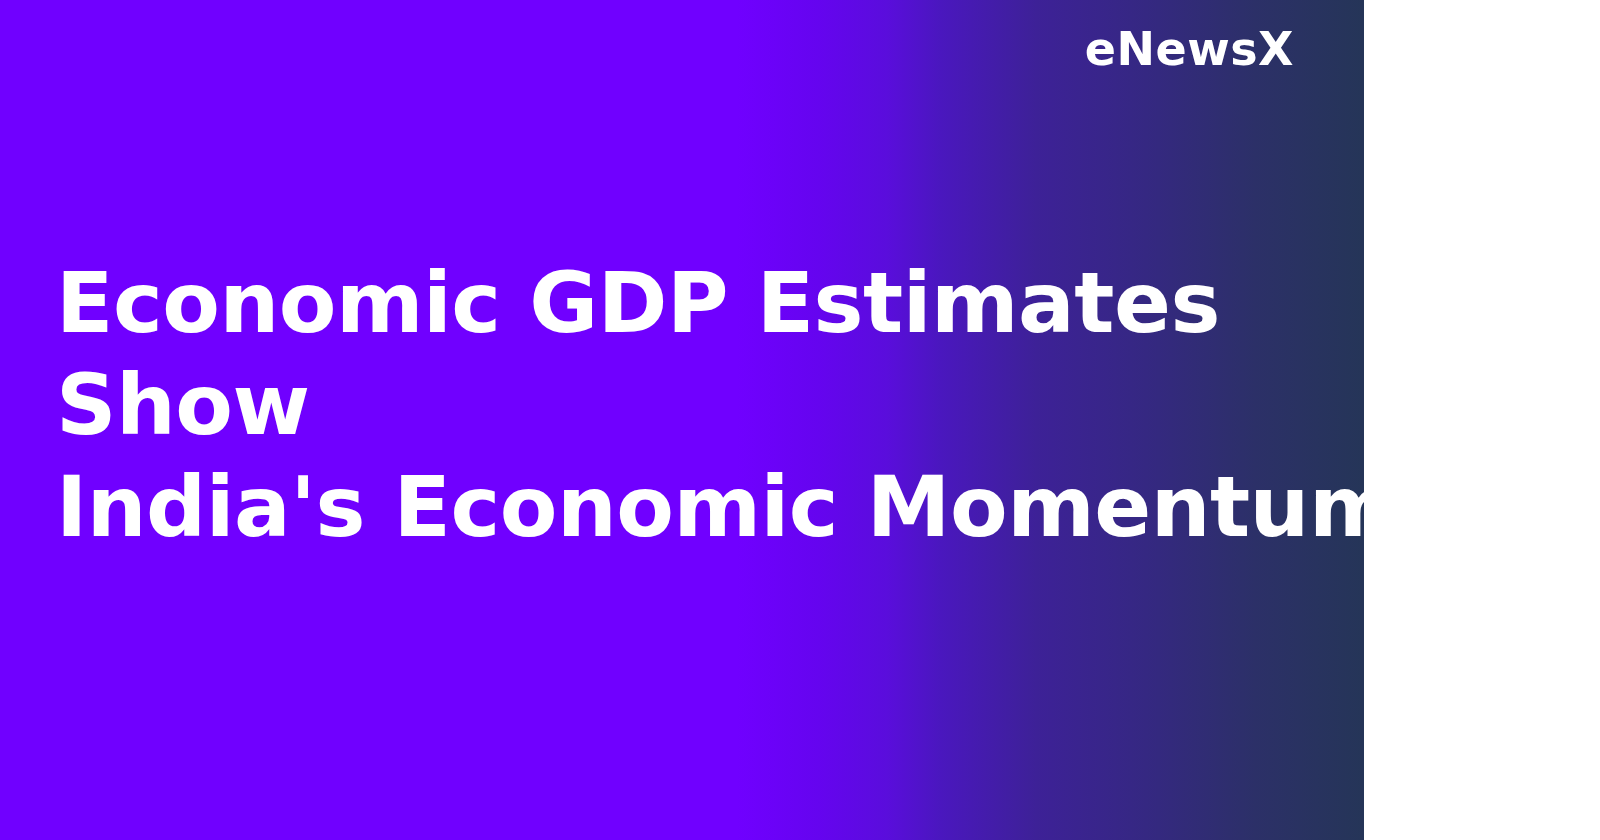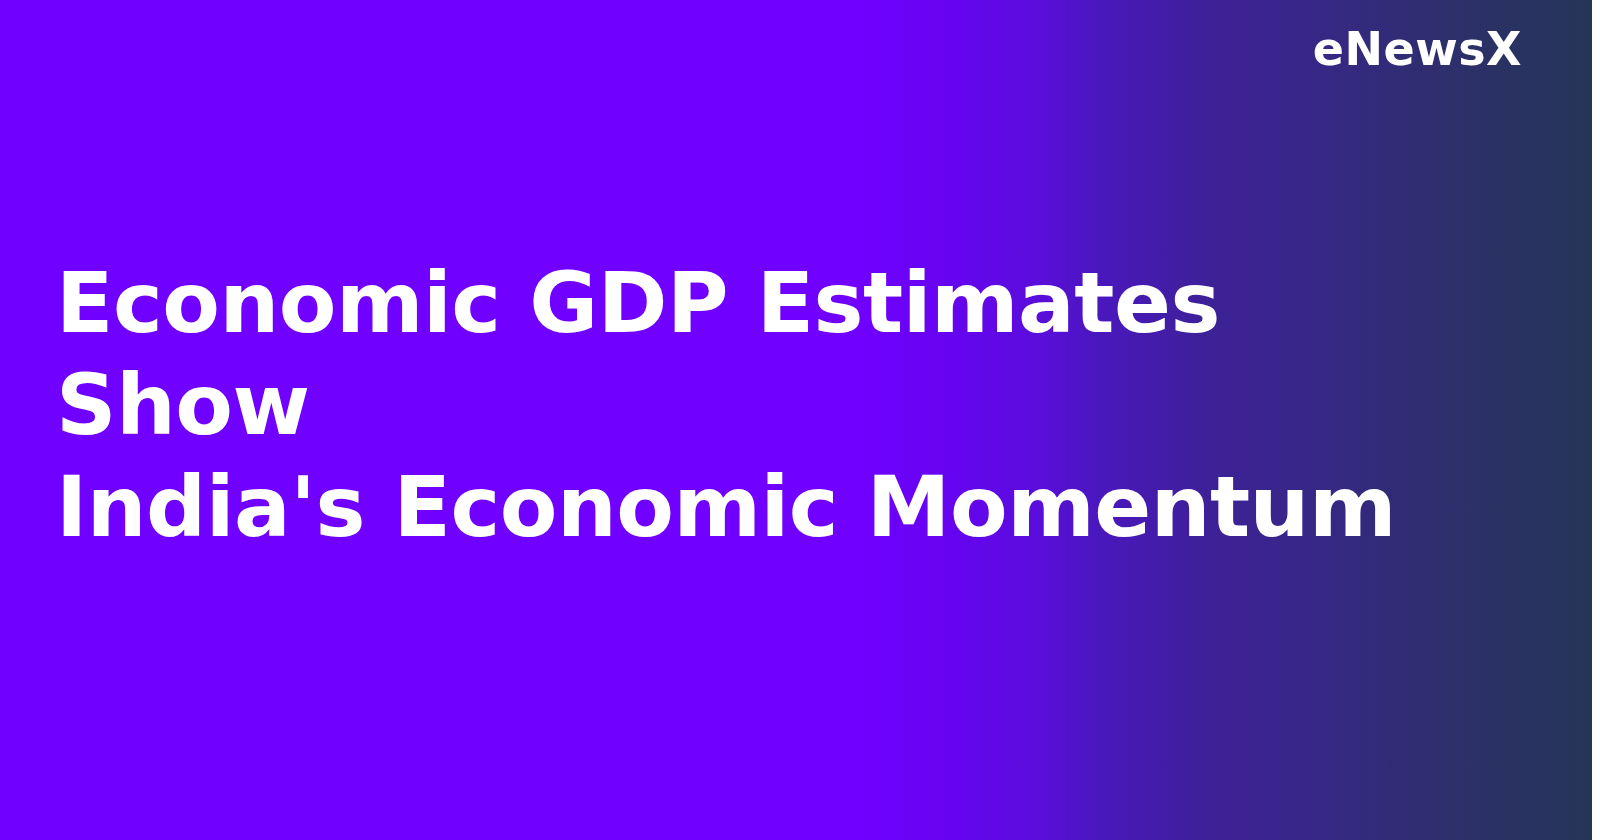--- a/index.html
+++ b/index.html
@@ -3,21 +3,21 @@
 <meta charset="utf-8">
 <style>
   html, body {
     margin: 0;
     padding: 0;
     background: #ffffff;
   }
 
   .card {
     position: relative;
-    width: 1592px;
+    width: 1364px;
     height: 840px;
     overflow: hidden;
     box-sizing: border-box;
     
     background-image: linear-gradient(
       90deg,
       #7000ff 0%,
       #7000ff 54%,
       #6504ef 60%,
       #5a0ddc 65%,

